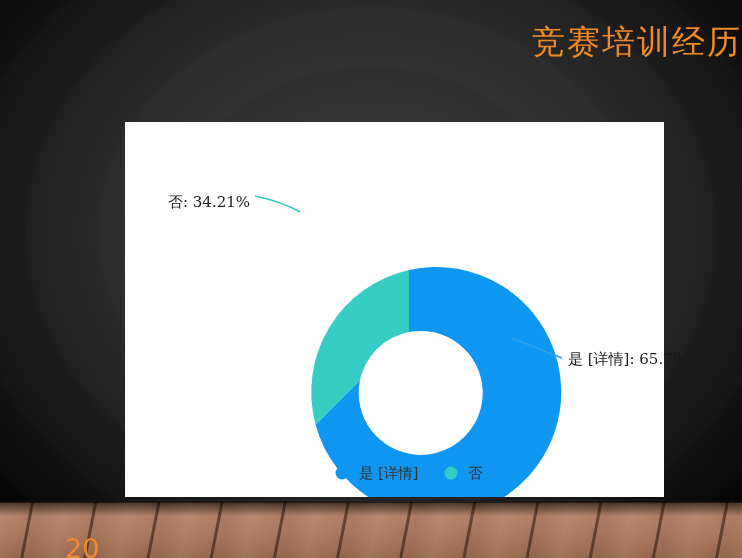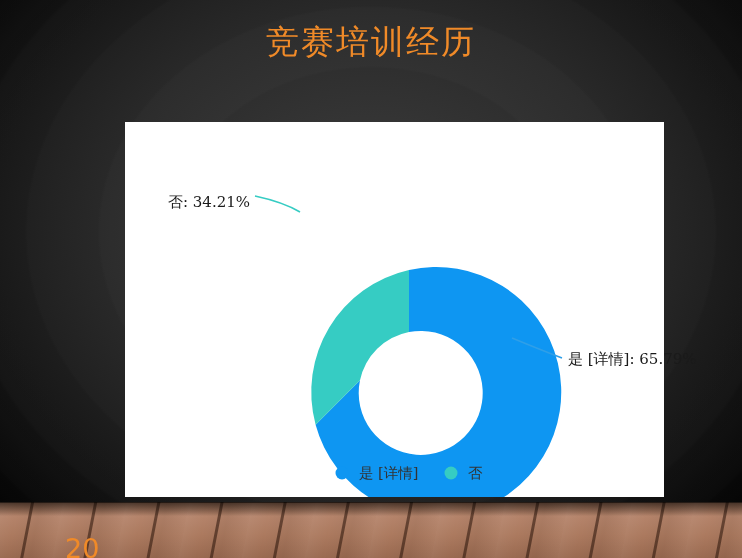--- a/index.html
+++ b/index.html
@@ -95,21 +95,21 @@
     background: linear-gradient(180deg, rgba(0,0,0,0.55), rgba(0,0,0,0.0));
     pointer-events: none;
   }
 
   
   .slide-title {
     position: absolute;
     left: 0;
     top: 22px;
     width: 742px;
-    text-align: center;
+    text-align: right;
     color: #f08a28;
     font-size: 33px;
     line-height: 40px;
     letter-spacing: 2px;
     font-family: "DejaVu Sans", "Liberation Sans", sans-serif;
     white-space: nowrap;
   }
 
   
   .page-number {

